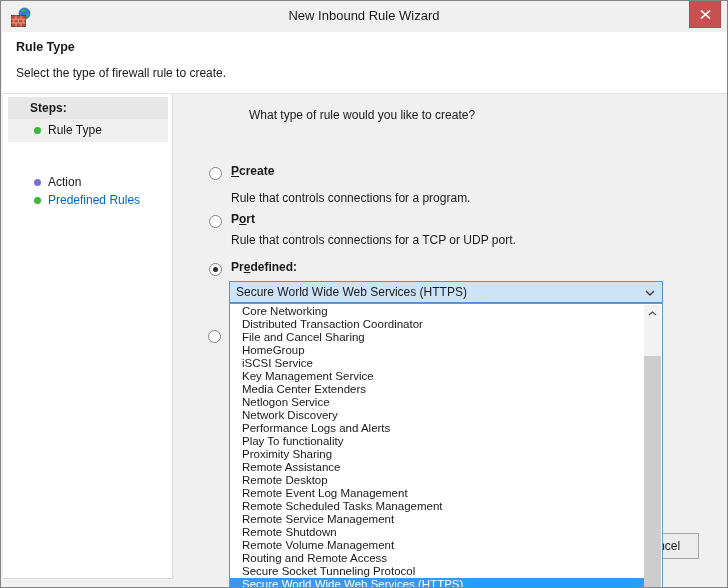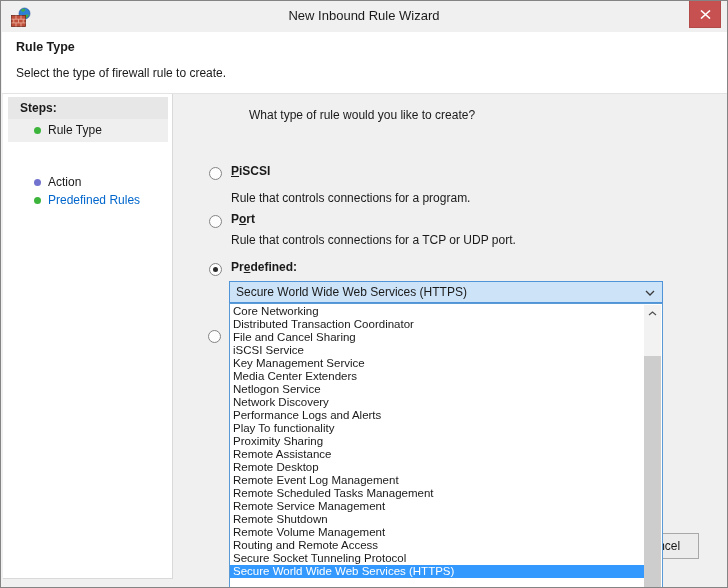--- a/index.html
+++ b/index.html
@@ -19,21 +19,21 @@
     display:flex;align-items:center;justify-content:center;cursor:pointer;}
   
   .header{position:absolute;left:1px;top:31px;width:725px;height:62px;background:#ffffff;
     border-bottom:1px solid #e3e3e3;}
   .header .h-title{position:absolute;left:14px;top:8px;font-size:12.5px;font-weight:bold;}
   .header .h-sub{position:absolute;left:14px;top:34px;}
   
   .steps-pane{position:absolute;left:2px;top:93px;width:170px;height:485px;background:#ffffff;
     border-right:1px solid #d9d9d9;border-bottom:1px solid #d9d9d9;}
   .steps-band{position:absolute;left:5px;top:3px;width:160px;height:22px;background:#e7e7e7;
-    line-height:22px;padding-left:12px;font-weight:bold;}
+    line-height:22px;padding-left:22px;font-weight:bold;}
   .step-row{position:absolute;left:5px;width:160px;height:23px;line-height:23px;}
   .step-row.current{background:#efefef;}
   .step-row .bullet{position:absolute;left:26px;top:8px;width:7px;height:7px;border-radius:50%;}
   .bullet.g{background:var(--bullet_done,#3db53d);}
   .bullet.p{background:var(--bullet_todo,#7272cf);}
   .step-row .step-label{position:absolute;left:40px;}
   .step-label.link{color:var(--link,#0066cc);cursor:pointer;}
   
   .question{position:absolute;left:248px;top:104px;line-height:20px;}
   .radio{position:absolute;width:13px;height:13px;border:1px solid #848484;border-radius:50%;
@@ -45,21 +45,21 @@
   .opt-desc{position:absolute;left:230px;line-height:18px;}
   
   .combo{position:absolute;left:228px;top:280px;width:434px;height:22px;
     background:var(--combobox_fill,#cde3f8);border:1px solid var(--combobox_border,#4f94d8);
     line-height:20px;padding-left:6px;cursor:pointer;}
   .combo .chev{position:absolute;right:7px;top:8px;}
   
   .dropdown{position:absolute;left:228px;top:302px;width:434px;height:286px;background:#ffffff;
     border:1px solid #5a9bd5;z-index:10;overflow:hidden;}
   .dd-items{position:absolute;left:0;top:1px;right:18px;}
-  .dd-item{height:13px;line-height:13px;font-size:11.5px;padding-left:3px;white-space:nowrap;
+  .dd-item{height:13px;line-height:13px;font-size:11.5px;padding-left:12px;white-space:nowrap;
     overflow:hidden;cursor:pointer;}
   .dd-item.selected{background:var(--selection,#3399ff);color:#ffffff;}
   .scrollbar{position:absolute;top:1px;right:1px;bottom:0;width:17px;background:#f2f2f2;}
   .sb-up{position:absolute;left:0;top:0;width:17px;height:17px;background:#f2f2f2;
     display:flex;align-items:center;justify-content:center;cursor:pointer;}
   .sb-thumb{position:absolute;left:0;top:51px;bottom:0;width:17px;background:#cdcdcd;cursor:grab;}
   
   .cancel-btn{position:absolute;left:623px;top:532px;width:75px;height:26px;z-index:5;
     background:#ececec;border:1px solid #a8a8a8;text-align:center;line-height:24px;cursor:pointer;}
 </style>
@@ -103,21 +103,21 @@
     </div>
     <div class="step-row" style="top:77px;">
       <span class="bullet p"></span>
       <span class="step-label">Action</span>
     </div>
   </div>
 
   <div class="question">What type of rule would you like to create?</div>
 
   <div class="radio" style="left:208px;top:166px;"></div>
-  <div class="opt-label" style="top:160px;"><span></span><span class="mn">P</span><span>iSCSI</span></div>
+  <div class="opt-label" style="top:160px;"><span></span><span class="mn">P</span><span>create</span></div>
   <div class="opt-desc" style="top:188px;">Rule that controls connections for a program.</div>
 
   <div class="radio" style="left:208px;top:214px;"></div>
   <div class="opt-label" style="top:208px;"><span>P</span><span class="mn">o</span><span>rt</span></div>
   <div class="opt-desc" style="top:230px;">Rule that controls connections for a TCP or UDP port.</div>
 
   <div class="radio selected" style="left:208px;top:262px;"></div>
   <div class="opt-label" style="top:256px;"><span>Pr</span><span class="mn">e</span><span>defined:</span></div>
 
   <div class="radio" style="left:207px;top:329px;"></div>
@@ -127,20 +127,21 @@
     <svg class="chev" width="10" height="6" viewBox="0 0 10 6">
       <path d="M1 1 L5 5 L9 1" fill="none" stroke="#3a3a3a" stroke-width="1.3"></path>
     </svg>
   </div>
 
   <div class="dropdown">
     <div class="dd-items">
         <div class="dd-item">Core Networking</div>
         <div class="dd-item">Distributed Transaction Coordinator</div>
         <div class="dd-item">File and Cancel Sharing</div>
+        <div class="dd-item">HomeGroup</div>
         <div class="dd-item">iSCSI Service</div>
         <div class="dd-item">Key Management Service</div>
         <div class="dd-item">Media Center Extenders</div>
         <div class="dd-item">Netlogon Service</div>
         <div class="dd-item">Network Discovery</div>
         <div class="dd-item">Performance Logs and Alerts</div>
         <div class="dd-item">Play To functionality</div>
         <div class="dd-item">Proximity Sharing</div>
         <div class="dd-item">Remote Assistance</div>
         <div class="dd-item">Remote Desktop</div>

